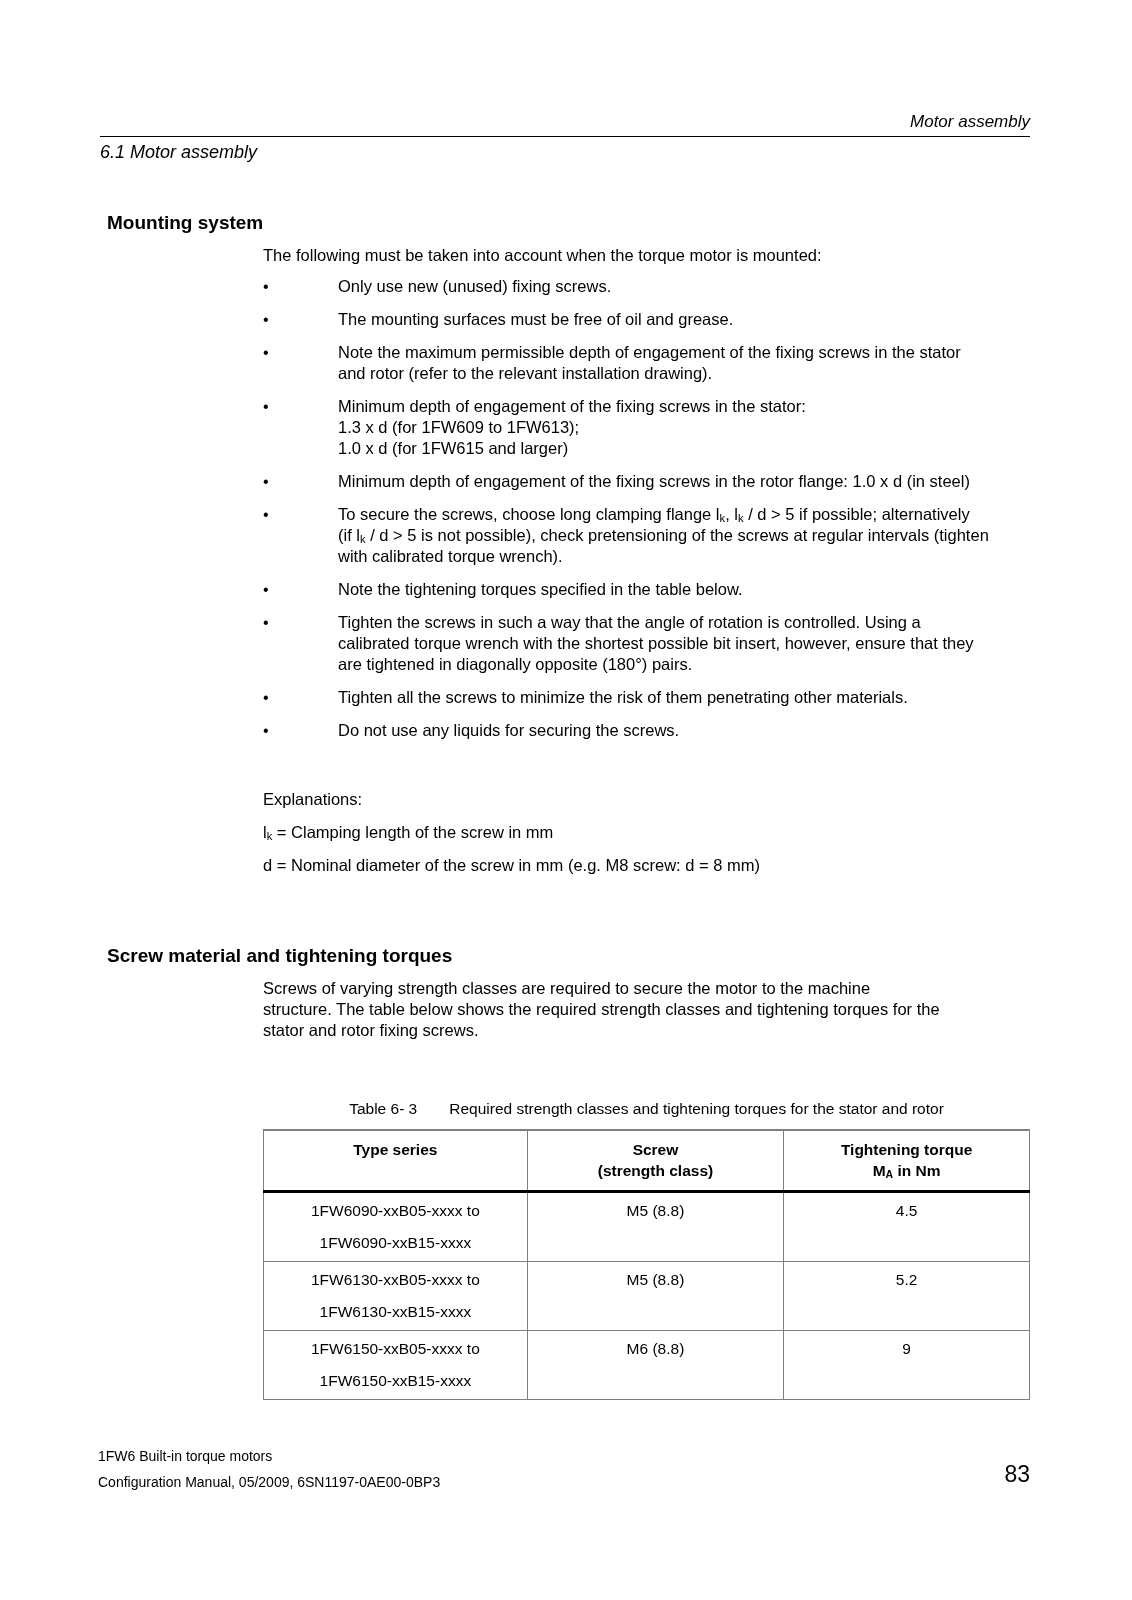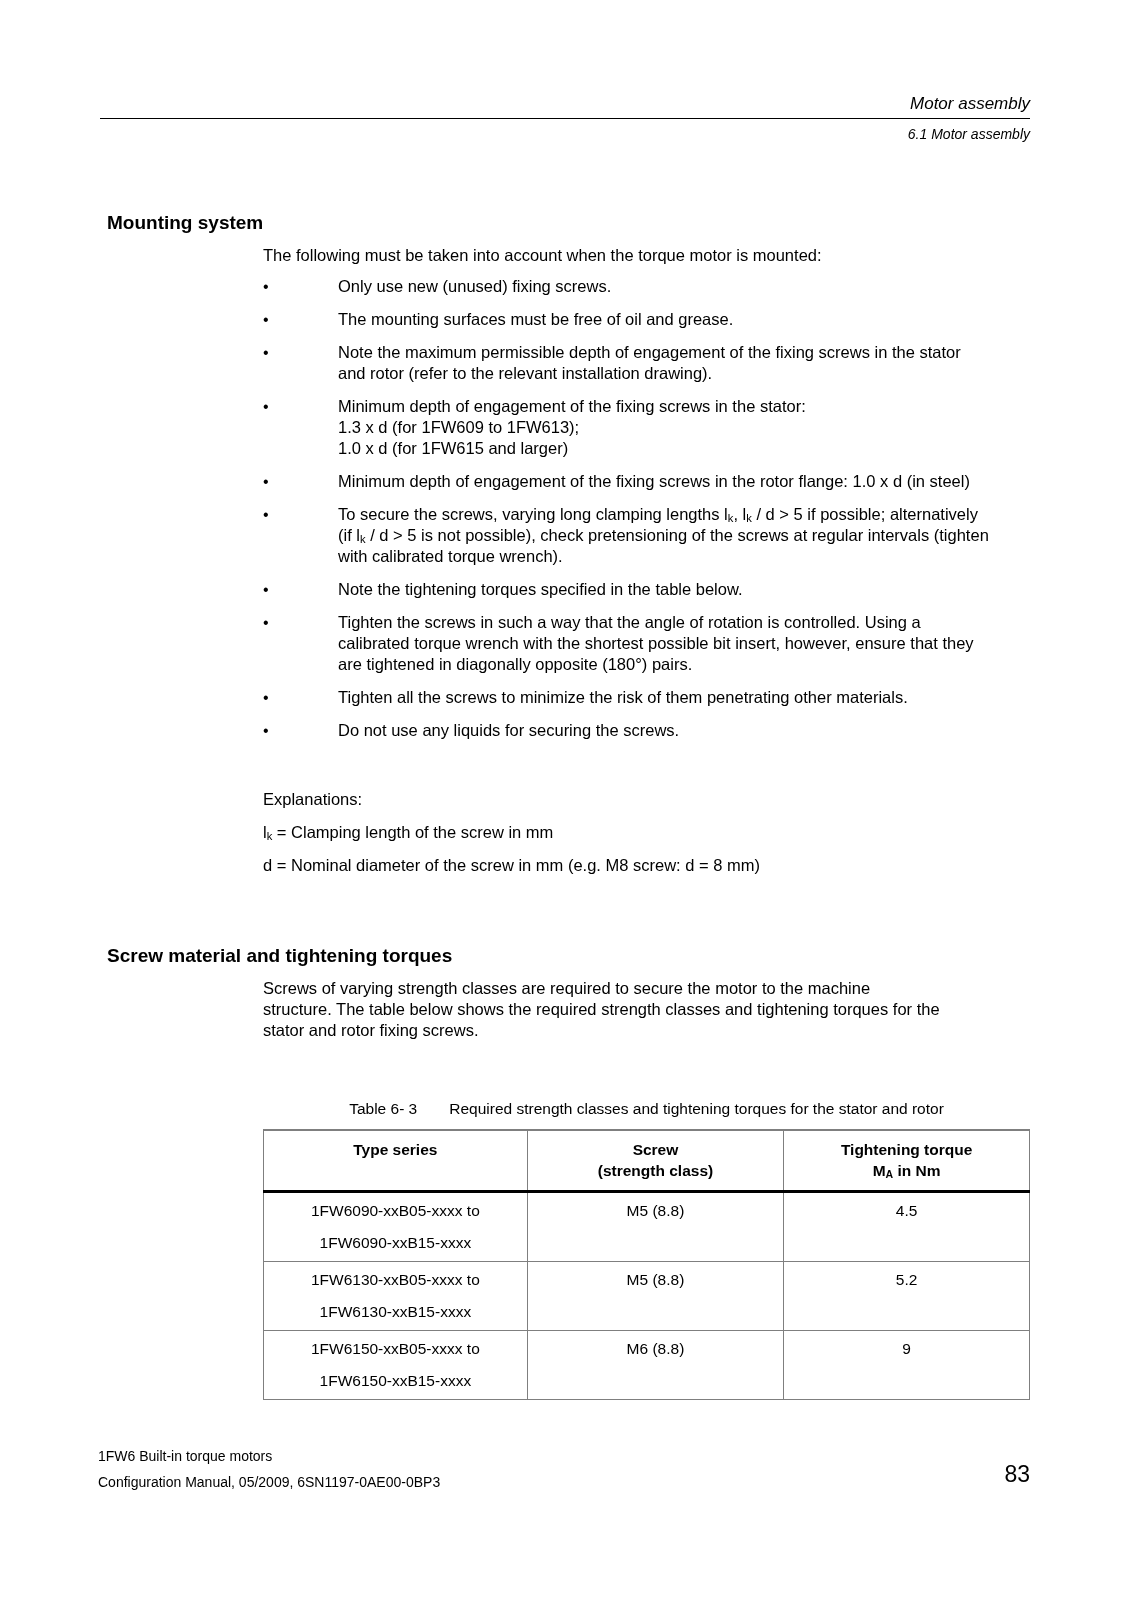--- a/index.html
+++ b/index.html
@@ -10,38 +10,38 @@
     background: #ffffff;
     color: #000000;
     font-family: "Liberation Sans", "DejaVu Sans", sans-serif;
     overflow: hidden;
   }
   
   .running-header {
     position: absolute;
     left: 100px;
     right: 102px;
-    top: 94px;
+    top: 112px;
   }
   .running-header .h-line1 {
     text-align: right;
     font-style: italic;
     font-size: 17px;
     line-height: 20px;
     margin-bottom: 4px;
   }
   .header-rule {
     border: 0;
     border-top: 1.5px solid #000;
     margin: 0;
   }
   .running-header .h-line2 {
-    text-align: right;
+    text-align: left;
     font-style: italic;
-    font-size: 14px;
+    font-size: 18px;
     line-height: 20px;
     margin-top: 5px;
   }
   
   .main {
     position: absolute;
     left: 107px;
     right: 102px;
     top: 205px;
     font-size: 16.5px;
@@ -186,21 +186,21 @@
         <div class="bullet-item">
           <span class="bullet-glyph">•</span>
           <div class="bullet-text">
             <div>Minimum depth of engagement of the fixing screws in the rotor flange: 1.0 x d (in steel)</div>
           </div>
         </div>
 
         <div class="bullet-item">
           <span class="bullet-glyph">•</span>
           <div class="bullet-text">
-            <div><span>To secure the screws, varying long clamping lengths l</span><sub>k</sub><span>, l</span><sub>k</sub><span> / d &gt; 5 if possible; alternatively</span></div>
+            <div><span>To secure the screws, choose long clamping flange l</span><sub>k</sub><span>, l</span><sub>k</sub><span> / d &gt; 5 if possible; alternatively</span></div>
             <div><span>(if l</span><sub>k</sub><span> / d &gt; 5 is not possible), check pretensioning of the screws at regular intervals (tighten</span></div>
             <div>with calibrated torque wrench).</div>
           </div>
         </div>
 
         <div class="bullet-item">
           <span class="bullet-glyph">•</span>
           <div class="bullet-text">
             <div>Note the tightening torques specified in the table below.</div>
           </div>

